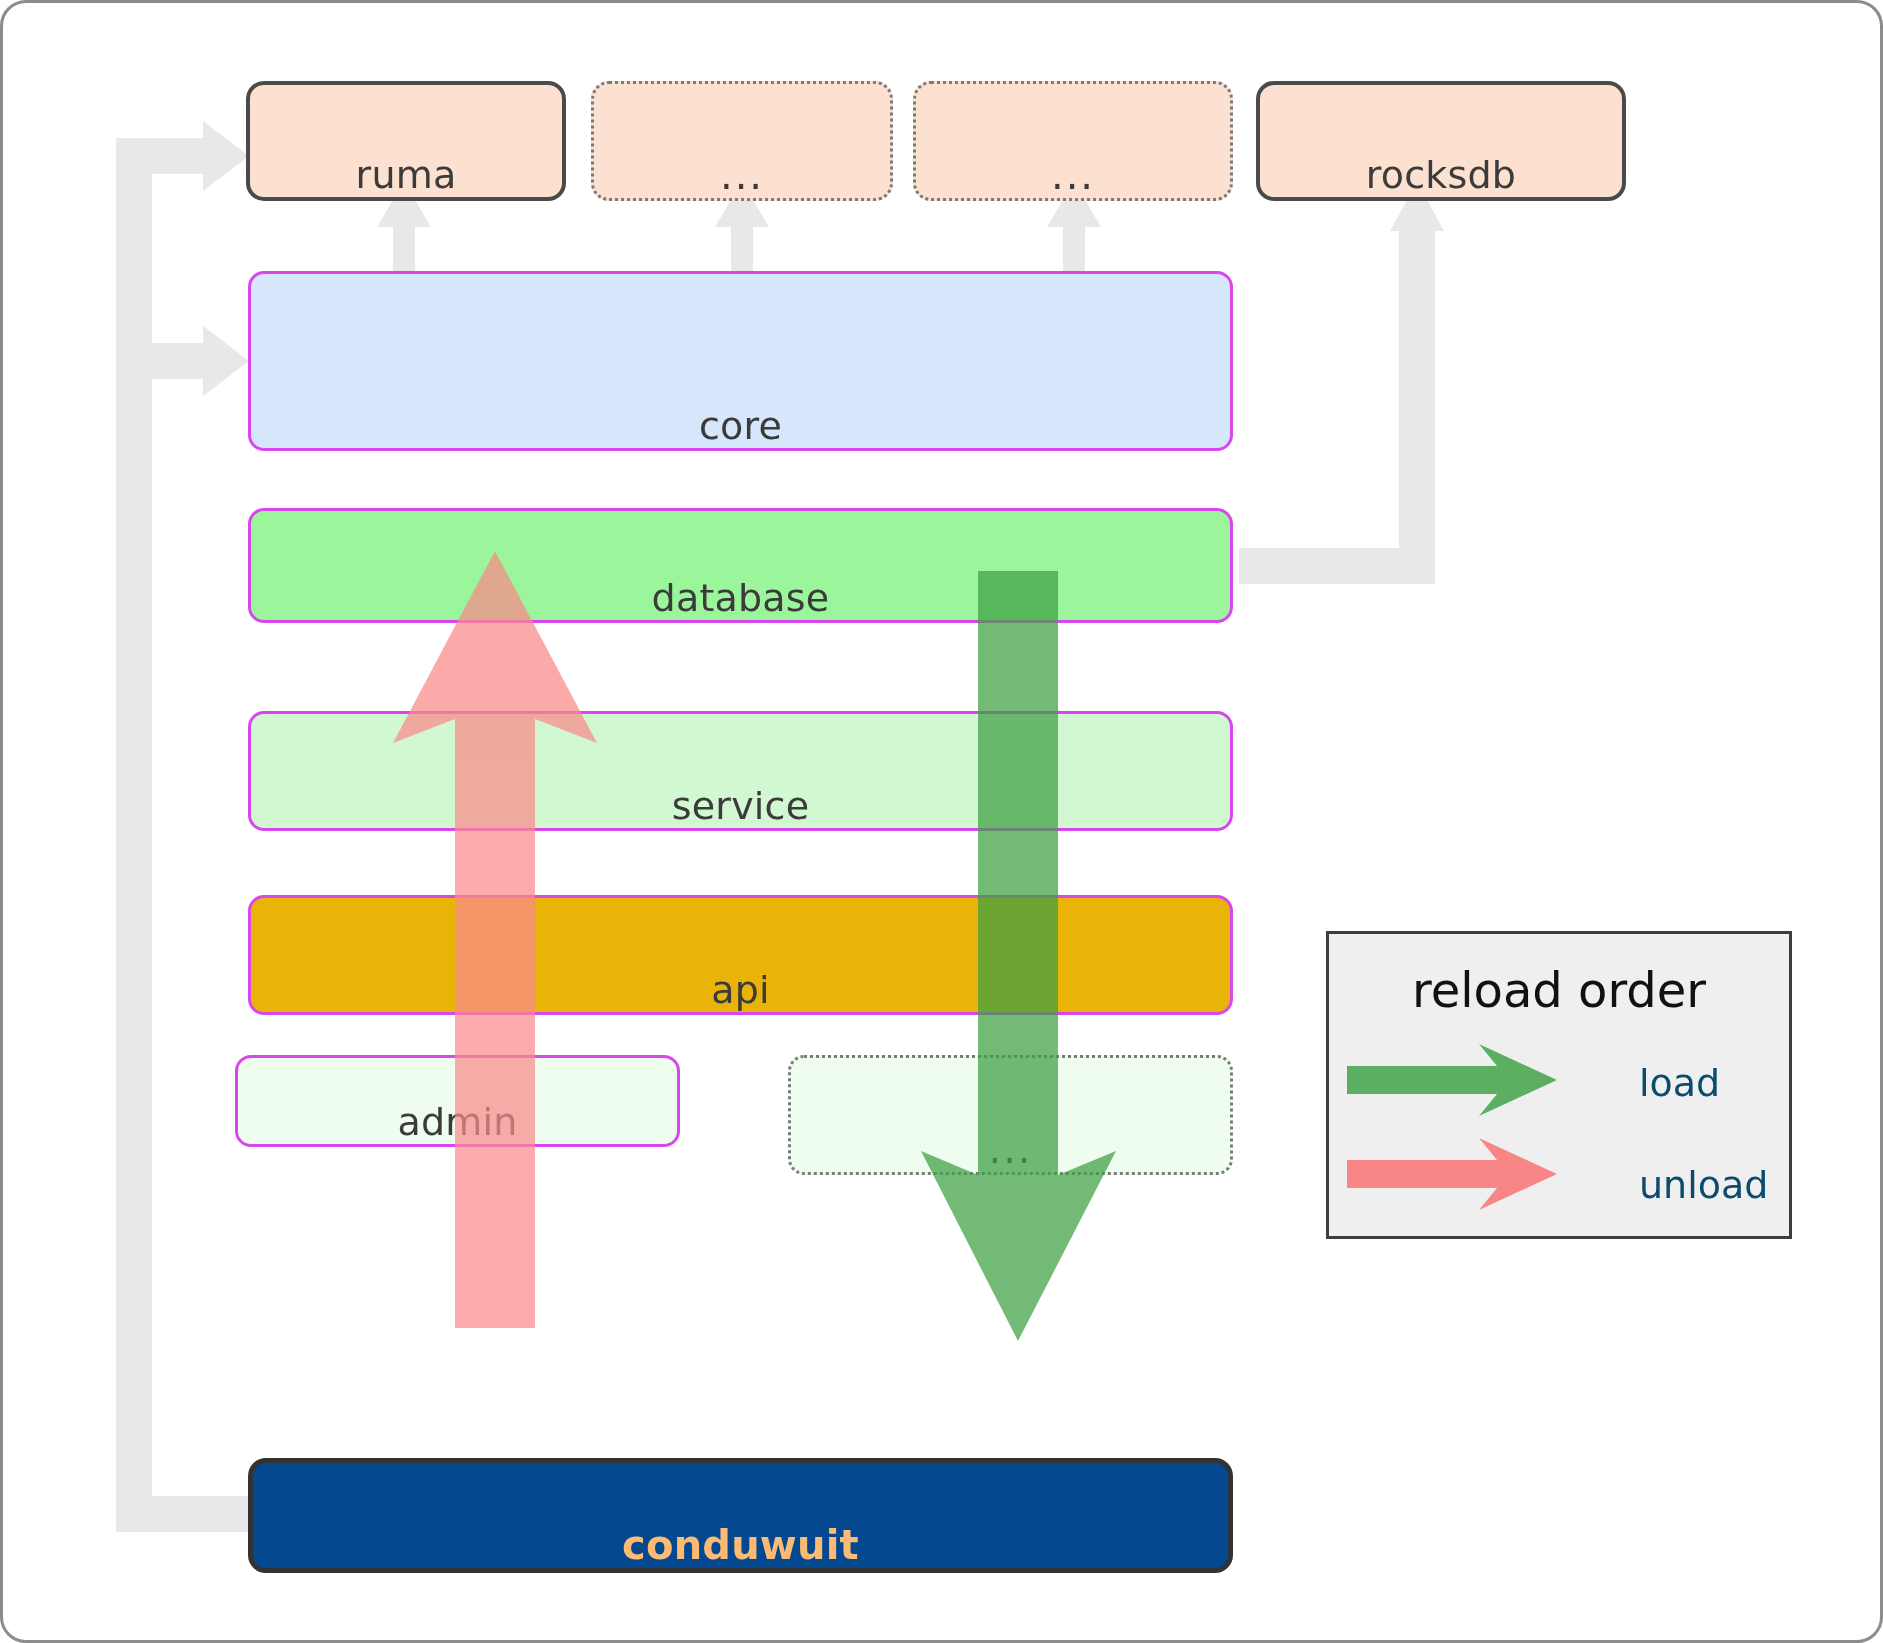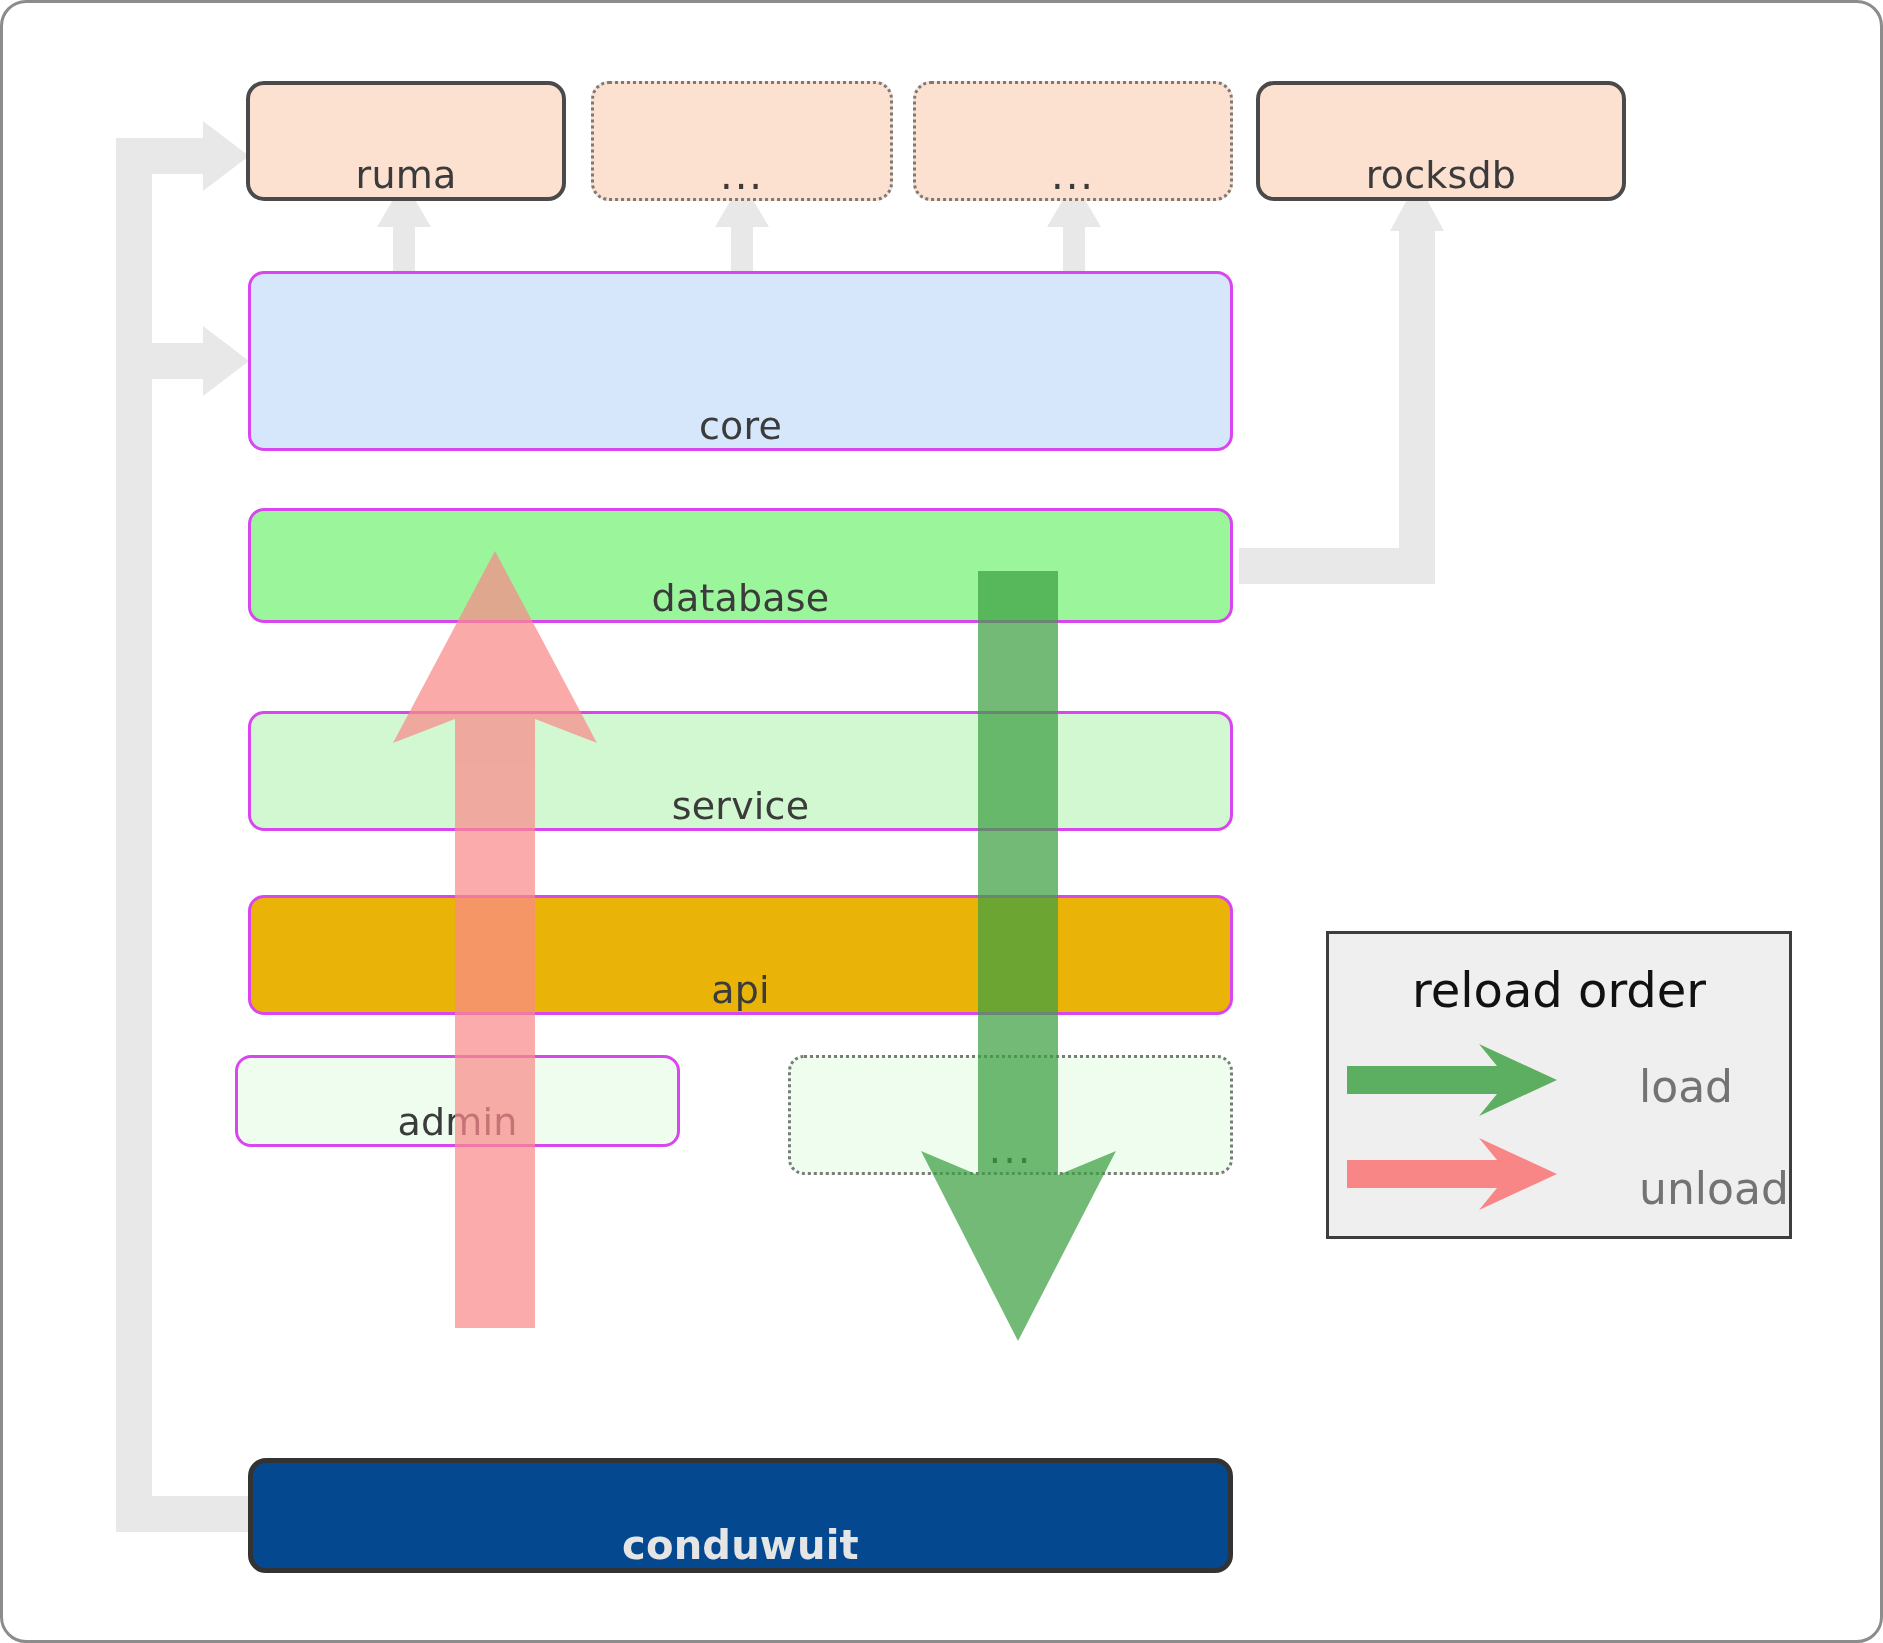--- a/index.html
+++ b/index.html
@@ -71,22 +71,22 @@
     position: absolute;
     top: 28px;
     left: 0;
     width: 100%;
     text-align: center;
     font-size: 48px;
     color: #111111;
   }
   .legend-label {
     position: absolute;
-    font-size: 44px;
-    color: #737373;
+    font-size: 38px;
+    color: #0c4a6e;
     white-space: nowrap;
   }
   #legend-load-label   { left: 310px; top: 127px; }
   #legend-unload-label { left: 310px; top: 229px; }
 </style>
 </head>
 <body>
 
 <div id="canvas">
 
@@ -163,21 +163,21 @@
 
   <div class="layer lyr-solid box-z" style="left:232px; top:1052px; width:445px; height:92px; background:#effdef;">
     <span>admin</span>
   </div>
 
   <div class="layer lyr-dotted box-z" style="left:785px; top:1052px; width:445px; height:120px; background:#effdef;">
     <span class="ellipsis">...</span>
   </div>
 
 
-  <div class="layer lyr-dark box-z" style="left:245px; top:1455px; width:985px; height:115px; background:#04498f; color:#e5e5e5; border-radius:18px; font-size:40px; font-weight:bold;">
+  <div class="layer lyr-dark box-z" style="left:245px; top:1455px; width:985px; height:115px; background:#04498f; color:#fdba74; border-radius:18px; font-size:40px; font-weight:bold;">
     <span>conduwuit</span>
   </div>
 
   <svg class="overlay over" viewBox="0 0 1883 1643" preserveAspectRatio="none">
 
     <g opacity="0.72">
       <rect x="452" y="640" width="80" height="685" fill="#fa8a8a"></rect>
       <polygon points="492,548 390,740 452,716 452,640 532,640 532,716 594,740" fill="#fa8a8a"></polygon>
     </g>
 

